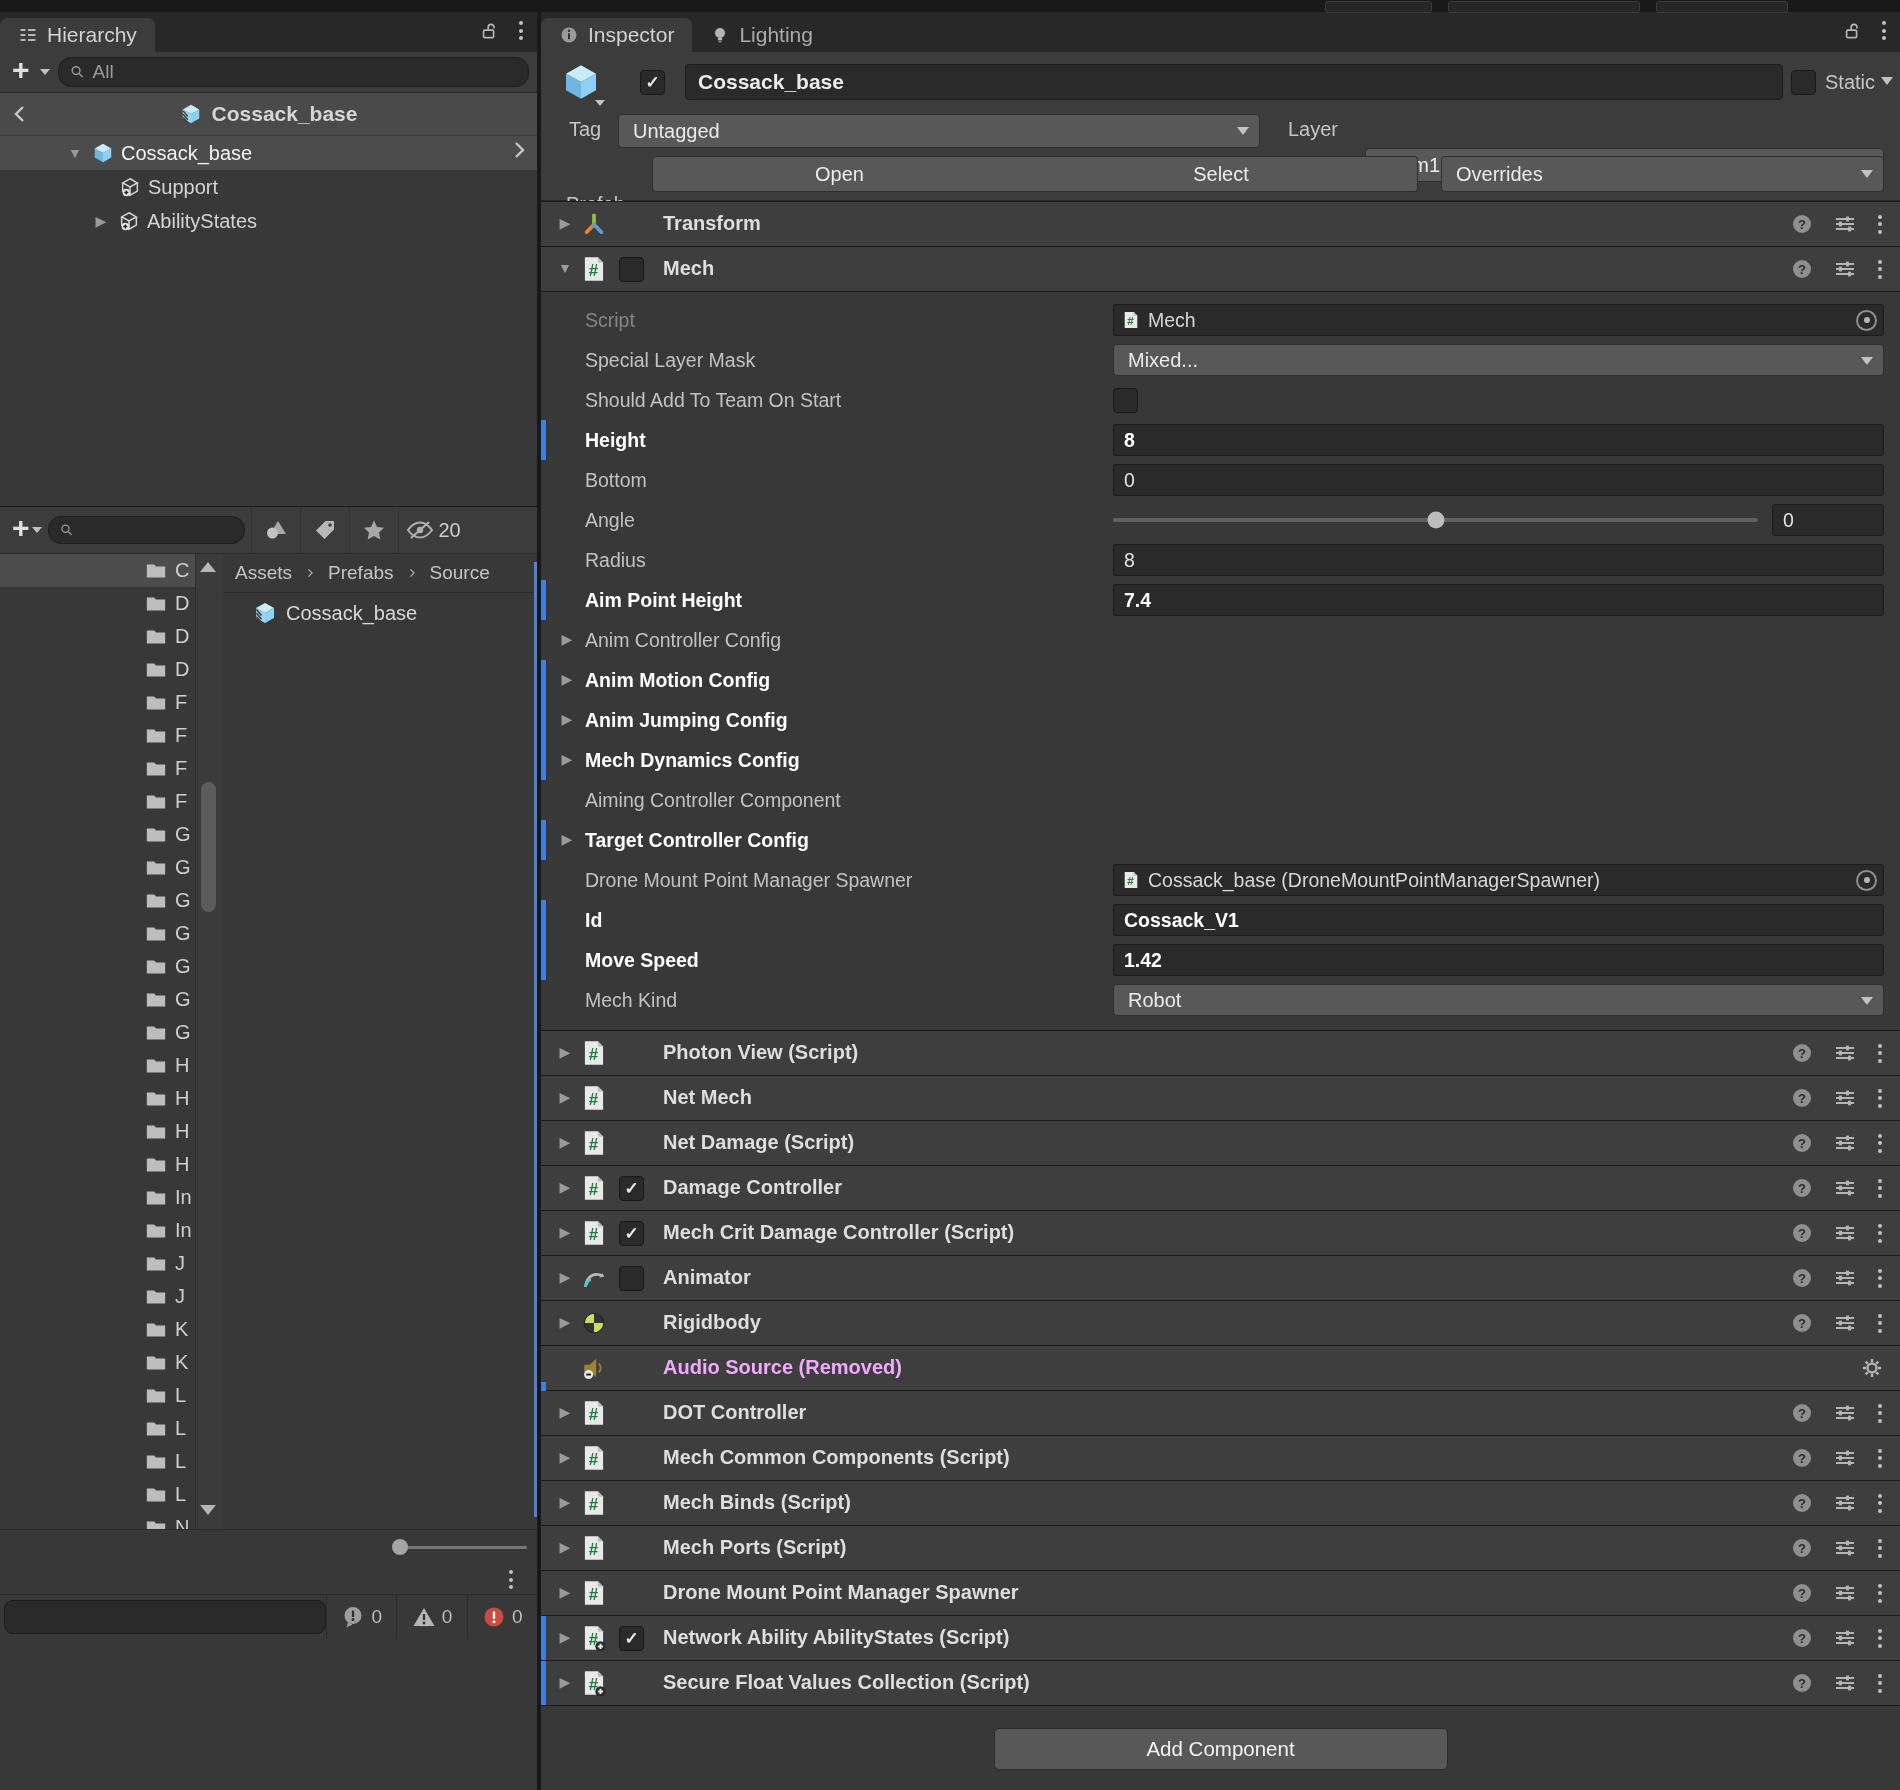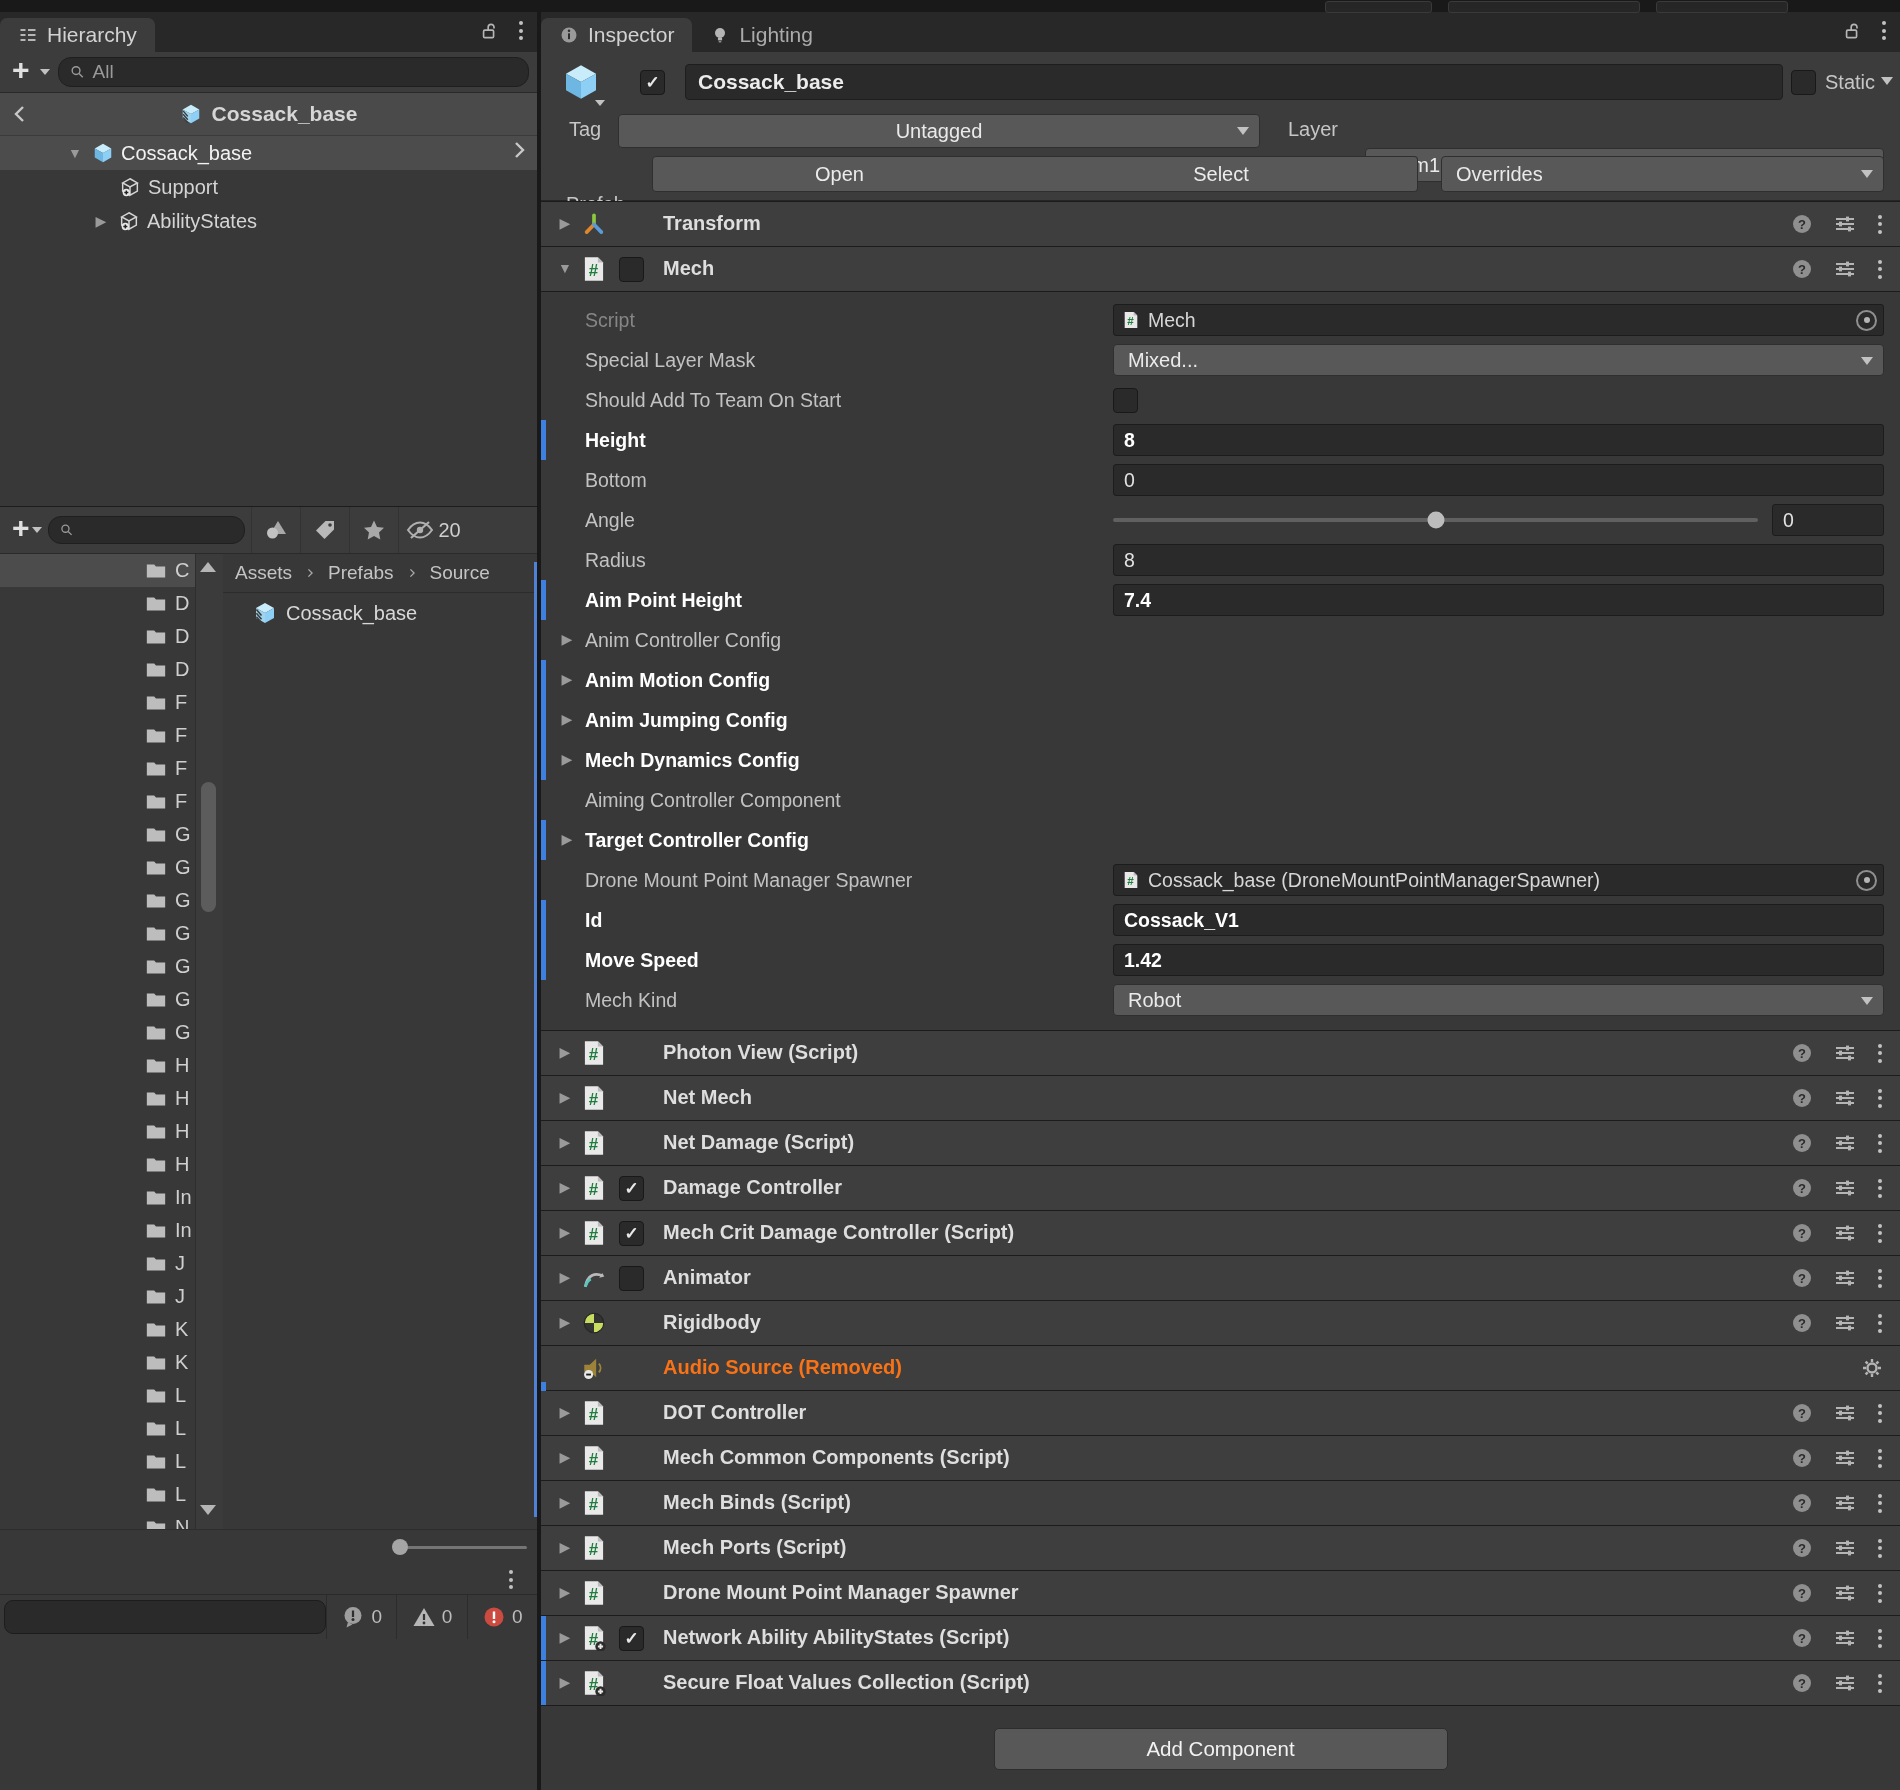--- a/index.html
+++ b/index.html
@@ -91,21 +91,21 @@
   .ubtn.r{border-radius:0 4px 4px 0;border-left:none;}
   .go-caret{position:absolute;left:54px;top:40px;}
   
   #comp-list{display:flex;flex-direction:column;}
   .chead{height:44px;background:#3e3e3e;border-bottom:1px solid #1c1c1c;position:relative;flex:none;}
   .chead.first{border-top:1px solid #1c1c1c;}
   .chead .fold{position:absolute;left:14px;top:13px;}
   .chead .cicon{position:absolute;left:40px;top:9px;}
   .chead .ucheck{position:absolute;left:78px;top:10px;}
   .ctitle{position:absolute;left:122px;top:10px;font-size:20px;font-weight:bold;color:#dedede;white-space:nowrap;}
-  .chead.removed .ctitle{color:#f97316;}
+  .chead.removed .ctitle{color:#f0abfc;}
   .hicons{position:absolute;right:16px;top:0;bottom:0;display:flex;align-items:center;gap:19px;}
   .addbar{position:absolute;left:0;top:0;bottom:0;width:5px;background:#3d80df;}
   .blue-tick{position:absolute;left:0;bottom:-1px;width:5px;height:9px;background:#3d80df;z-index:2;}
   .mech-body{padding:8px 0 10px;background:#383838;border-bottom:1px solid #1c1c1c;flex:none;}
   .mrow{height:40px;position:relative;}
   .mrow .mlabel{position:absolute;left:44px;top:9px;font-size:19.5px;color:#c2c2c2;white-space:nowrap;}
   .mrow .mlabel.ov{color:#ffffff;font-weight:bold;}
   .mrow .mlabel.dis{color:#868686;}
   .mrow .fold{position:absolute;left:16px;top:11px;}
   .mrow .ovbar{position:absolute;left:0;top:0;bottom:0;width:5px;background:#3d80df;}
@@ -671,21 +671,21 @@
       <span class="ucheck abs" style="left:99px;top:10px;">✓</span>
       <div class="namefield abs" style="left:144px;width:1072px;top:4px;">
         <span>Cossack_base</span>
       </div>
       <span class="ucheck abs" style="left:1250px;top:10px;"></span>
       <span class="golabel abs" style="left:1284px;top:11px;">Static</span>
       <span class="caret abs" style="left:1340px;top:17px;"></span>
     </div>
     <div class="gorow gorow2">
       <span class="golabel abs" style="left:28px;top:4px;">Tag</span>
-      <div class="udd abs" style="left:77px;width:612px;justify-content:center;">
+      <div class="udd abs" style="left:77px;width:612px;">
         <span>Untagged</span>
         <span class="caret"></span>
       </div>
       <span class="golabel abs" style="left:747px;top:4px;">Layer</span>
       <div class="udd abs" style="left:824px;width:489px;">
         <span>Team1</span>
         <span class="caret"></span>
       </div>
     </div>
     <div class="gorow gorow3">

